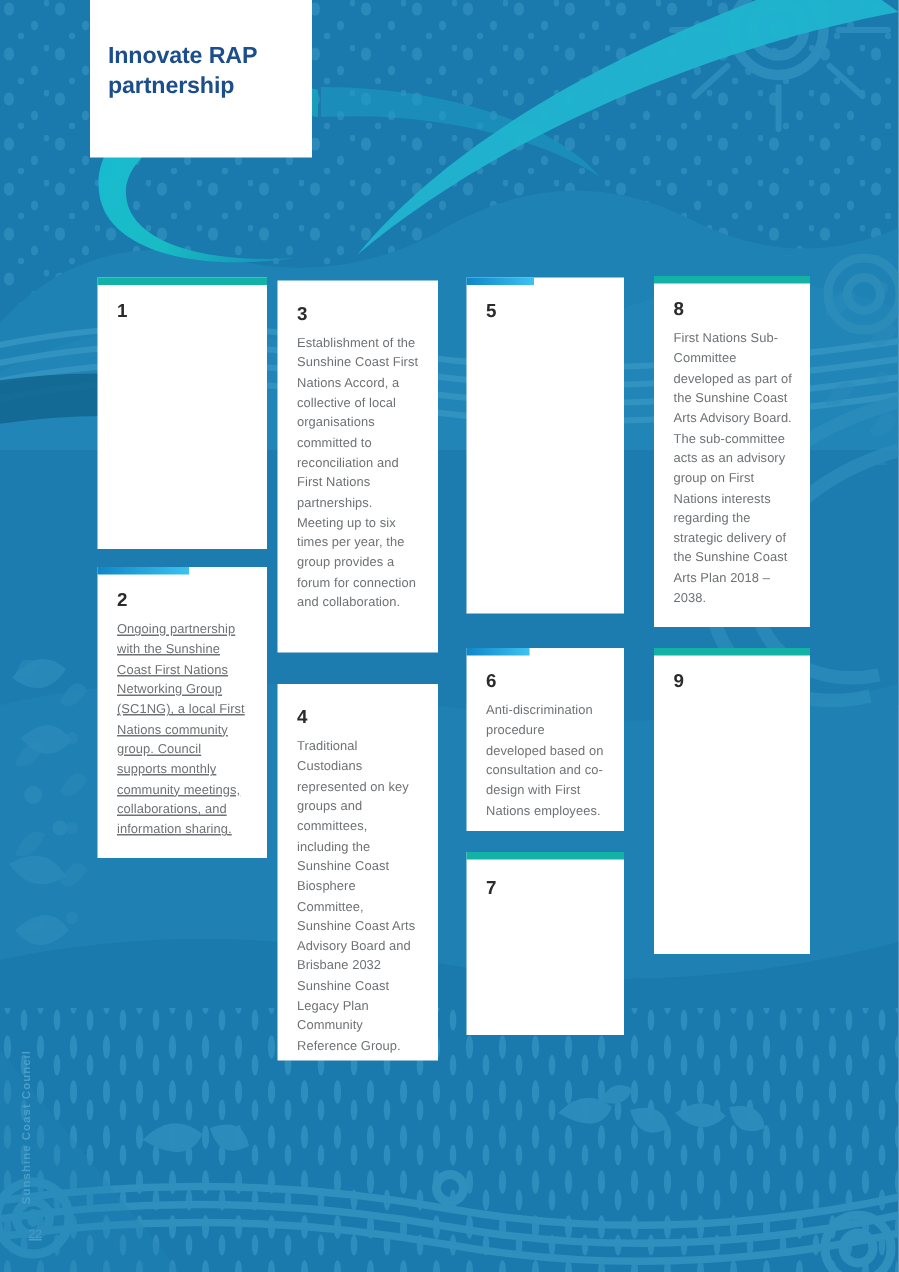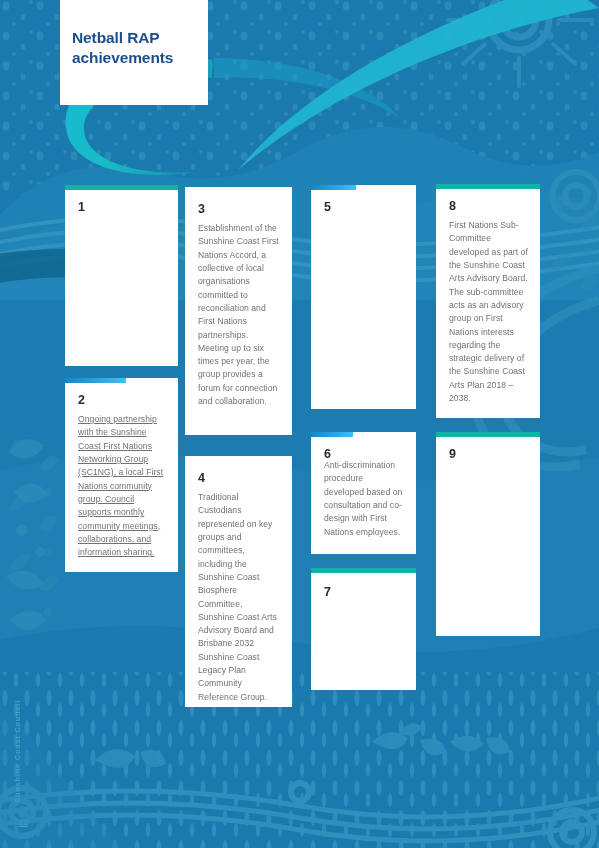--- a/index.html
+++ b/index.html
@@ -213,21 +213,21 @@
         <circle cx="572" cy="832" r="10"></circle>
         <circle cx="300" cy="792" r="9"></circle>
       </g>
       <ellipse cx="22" cy="812" rx="4" ry="6" fill="#2f90be"></ellipse>
 
       <path d="M0 700 L120 848 L0 848 Z" fill="#2387b8" opacity="0.35"></path>
     </g>
   </svg>
 
   <div id="title-block">
-    <div id="title-text">Netball RAP achievements</div>
+    <div id="title-text">Innovate RAP partnership</div>
   </div>
 
   <div class="card" style="left:65px; top:185px; width:113px; height:181px;">
     <div class="accent" style="width:113px; background:#12b2a6;"></div>
     <div class="card-num" style="top:15px;">1</div>
   </div>
 
   <div class="card" style="left:65px; top:378px; width:113px; height:194px;">
     <div class="accent" style="width:61px; background:linear-gradient(90deg,#0f86c8,#3cc2f0);"></div>
     <div class="card-num" style="top:15px;">2</div>
@@ -245,21 +245,21 @@
   </div>
 
   <div class="card" style="left:311px; top:185px; width:105px; height:224px;">
     <div class="accent" style="width:45px; background:linear-gradient(90deg,#0f86c8,#3cc2f0);"></div>
     <div class="card-num" style="top:15px;">5</div>
   </div>
 
   <div class="card" style="left:311px; top:432px; width:105px; height:122px;">
     <div class="accent" style="width:42px; background:linear-gradient(90deg,#0f86c8,#3cc2f0);"></div>
     <div class="card-num" style="top:15px;">6</div>
-    <div class="card-body" style="top:27px;">Anti-discrimination procedure developed based on consultation and co-design with First Nations employees.</div>
+    <div class="card-body" style="top:35px;">Anti-discrimination procedure developed based on consultation and co-design with First Nations employees.</div>
   </div>
 
   <div class="card" style="left:311px; top:568px; width:105px; height:122px;">
     <div class="accent" style="width:105px; background:#12b2a6;"></div>
     <div class="card-num" style="top:17px;">7</div>
   </div>
 
   <div class="card" style="left:436px; top:184px; width:104px; height:234px;">
     <div class="accent" style="width:104px; background:#12b2a6;"></div>
     <div class="card-num" style="top:15px;">8</div>

